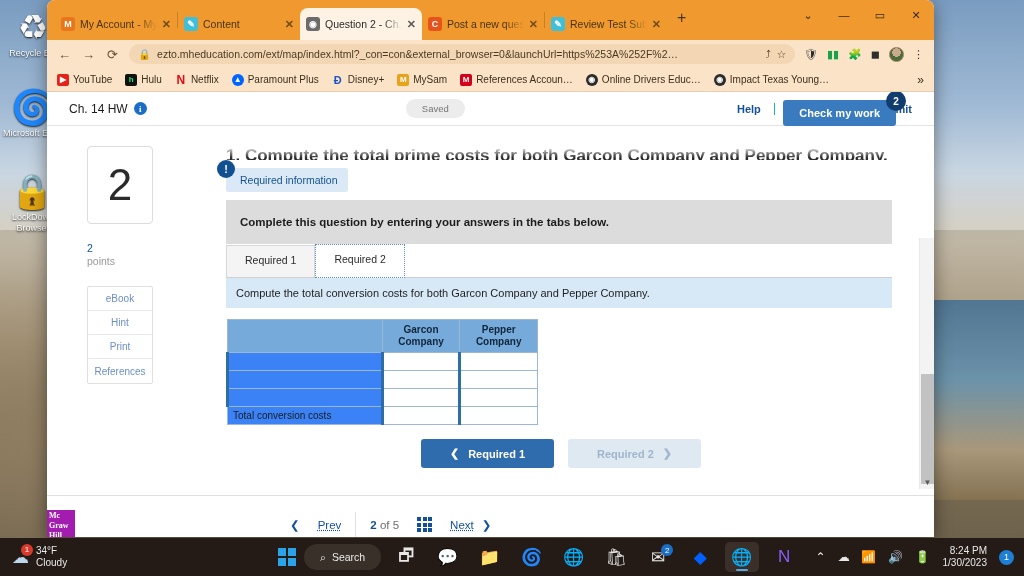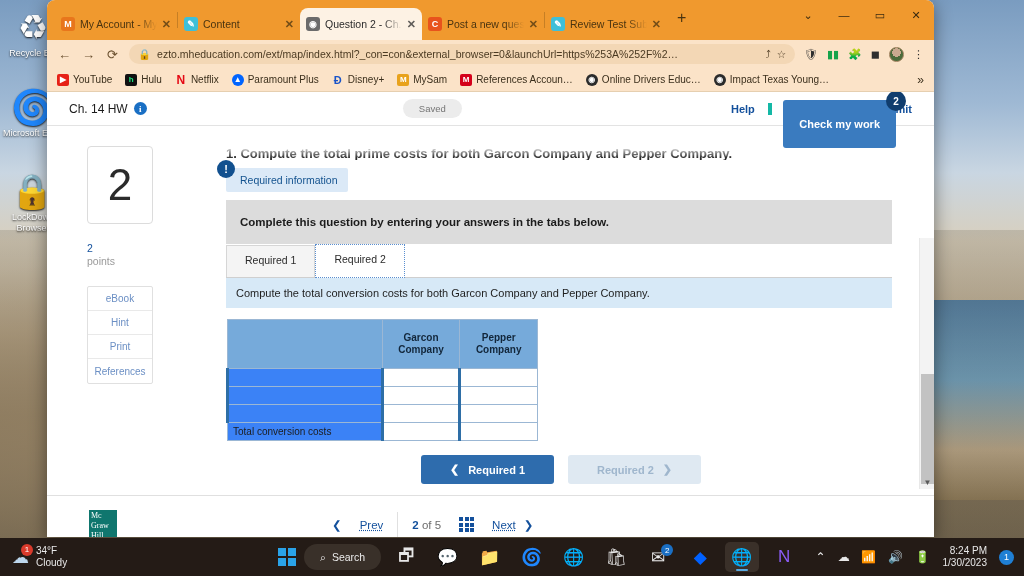--- a/index.html
+++ b/index.html
@@ -120,28 +120,28 @@
     display: flex; align-items: center; justify-content: center;
     font-family: "Liberation Serif", serif;
   }
   #savedpill {
     margin: 8px auto; background: #ececec; color: #757575; font-size: 9.5px;
     padding: 4px 16px; border-radius: 11px;
   }
   #hdrlinks { display: flex; align-items: center; gap: 0; }
   #hdrlinks a {
     color: #13509c; font-weight: bold; font-size: 11px; text-decoration: none;
-    padding: 0 13px; border-right: 4px solid #14b8a6;
+    padding: 0 13px; border-right: 1px solid #14b8a6;
   }
   #hdrlinks a:last-child { border-right: none; padding-right: 0; }
 
   #checkwrap { position: absolute; right: 38px; top: 8px; }
   #checkbtn {
     background: #3a7bbf; color: #fff; font-size: 11px; font-weight: bold;
-    padding: 18px 16px; border-radius: 3px; display: inline-block;
+    padding: 7px 16px; border-radius: 3px; display: inline-block;
   }
   #checkbadge {
     position: absolute; right: -10px; top: -9px; width: 20px; height: 20px;
     border-radius: 50%; background: #103d6e; color: #fff; font-size: 10px;
     font-weight: bold; display: flex; align-items: center; justify-content: center;
   }
 
   
   #rail { position: absolute; left: 40px; top: 54px; width: 92px; }
   #qnum {
@@ -154,21 +154,21 @@
   #railbtns { width: 66px; border: 1px solid #e0e0e0; border-radius: 2px; }
   .railbtn {
     height: 24px; display: flex; align-items: center; justify-content: center;
     font-size: 10px; color: #6b8fc4; border-bottom: 1px solid #e9e9e9;
   }
   .railbtn:last-child { border-bottom: none; text-align: center; }
 
   
   #qbody { position: absolute; left: 179px; top: 54px; right: 42px; }
   #qstatement {
-    font-size: 13px; color: #2b2b2b; font-weight: bold;
+    font-size: 17px; color: #2b2b2b; font-weight: bold;
     height: 14px; overflow: hidden; margin-bottom: 2px;
     -webkit-mask-image: linear-gradient(to bottom, transparent 0%, #000 85%);
             mask-image: linear-gradient(to bottom, transparent 0%, #000 85%);
   }
   #reqinfo {
     position: absolute; left: 0; top: 22px;
     background: #dbe9f7; color: #14538f; font-size: 10.5px;
     padding: 6px 11px 6px 14px; border-radius: 2px; z-index: 4;
   }
   #reqbang {
@@ -194,21 +194,21 @@
   #prompt {
     background: #d7e9f7; font-size: 11px; color: #1e1e1e;
     padding: 9px 10px;
   }
 
   
   #anstable { margin-top: 11px; border-collapse: collapse; width: 312px; }
   #anstable th, #anstable td { border: 1px solid #9bb7d4; padding: 0; }
   #anstable thead th {
     background: #76aada; color: #12263a; font-size: 10px; font-weight: bold;
-    text-align: center; padding: 12px 2px; line-height: 12px;
+    text-align: center; padding: 4px 2px; line-height: 12px;
   }
   #anstable thead th.blank { background: #76aada; }
   #anstable td.lbl {
     background: #3b82f6; font-size: 10px; color: #1c1c1c;
     padding: 3px 5px; height: 18px; width: 156px;
     border-left: 3px solid #2e6ea6;
   }
   #anstable td.lbl.plain { border-left: 1px solid #9bb7d4; }
   #anstable td.inp {
     background: #fff; height: 18px; width: 78px;
@@ -232,22 +232,22 @@
   }
   #vthumb { position: absolute; left: 1px; top: 136px; width: 13px; height: 110px; background: #c2c2c2; }
   #vdown { position: absolute; left: 0; bottom: 2px; width: 15px; text-align: center; font-size: 8px; color: #5a5a5a; }
 
   
   #footer {
     position: absolute; left: 0; right: 0; bottom: 0; height: 58px;
     border-top: 1px solid #e0e0e0; background: #fff; display: flex; align-items: center;
   }
   #mhlogo {
-    margin-left: 42px; width: 28px; height: 30px; background: #0f766e; color: #fff;
-    font-size: 8px; font-weight: normal; line-height: 10px; padding: 1px 2px;
+    width: 28px; height: 30px; background: #a21caf; color: #fff;
+    font-size: 8px; font-weight: bold; line-height: 10px; padding: 1px 2px;
     font-family: "Liberation Serif", serif;
   }
   #pager { margin-left: 215px; display: flex; align-items: center; gap: 0; font-size: 11.5px; color: #13509c; }
   #pager .sep { width: 1px; height: 26px; background: #e0e0e0; margin: 0 14px; }
   #pager .lnk { text-decoration: underline dotted; }
   #pager .pagecount { color: #6d6d6d; }
   #pager .pagecount b { color: #13509c; }
   #gridico {
     display: inline-grid; grid-template-columns: repeat(3, 4px); gap: 1.5px; margin: 0 18px;
   }

